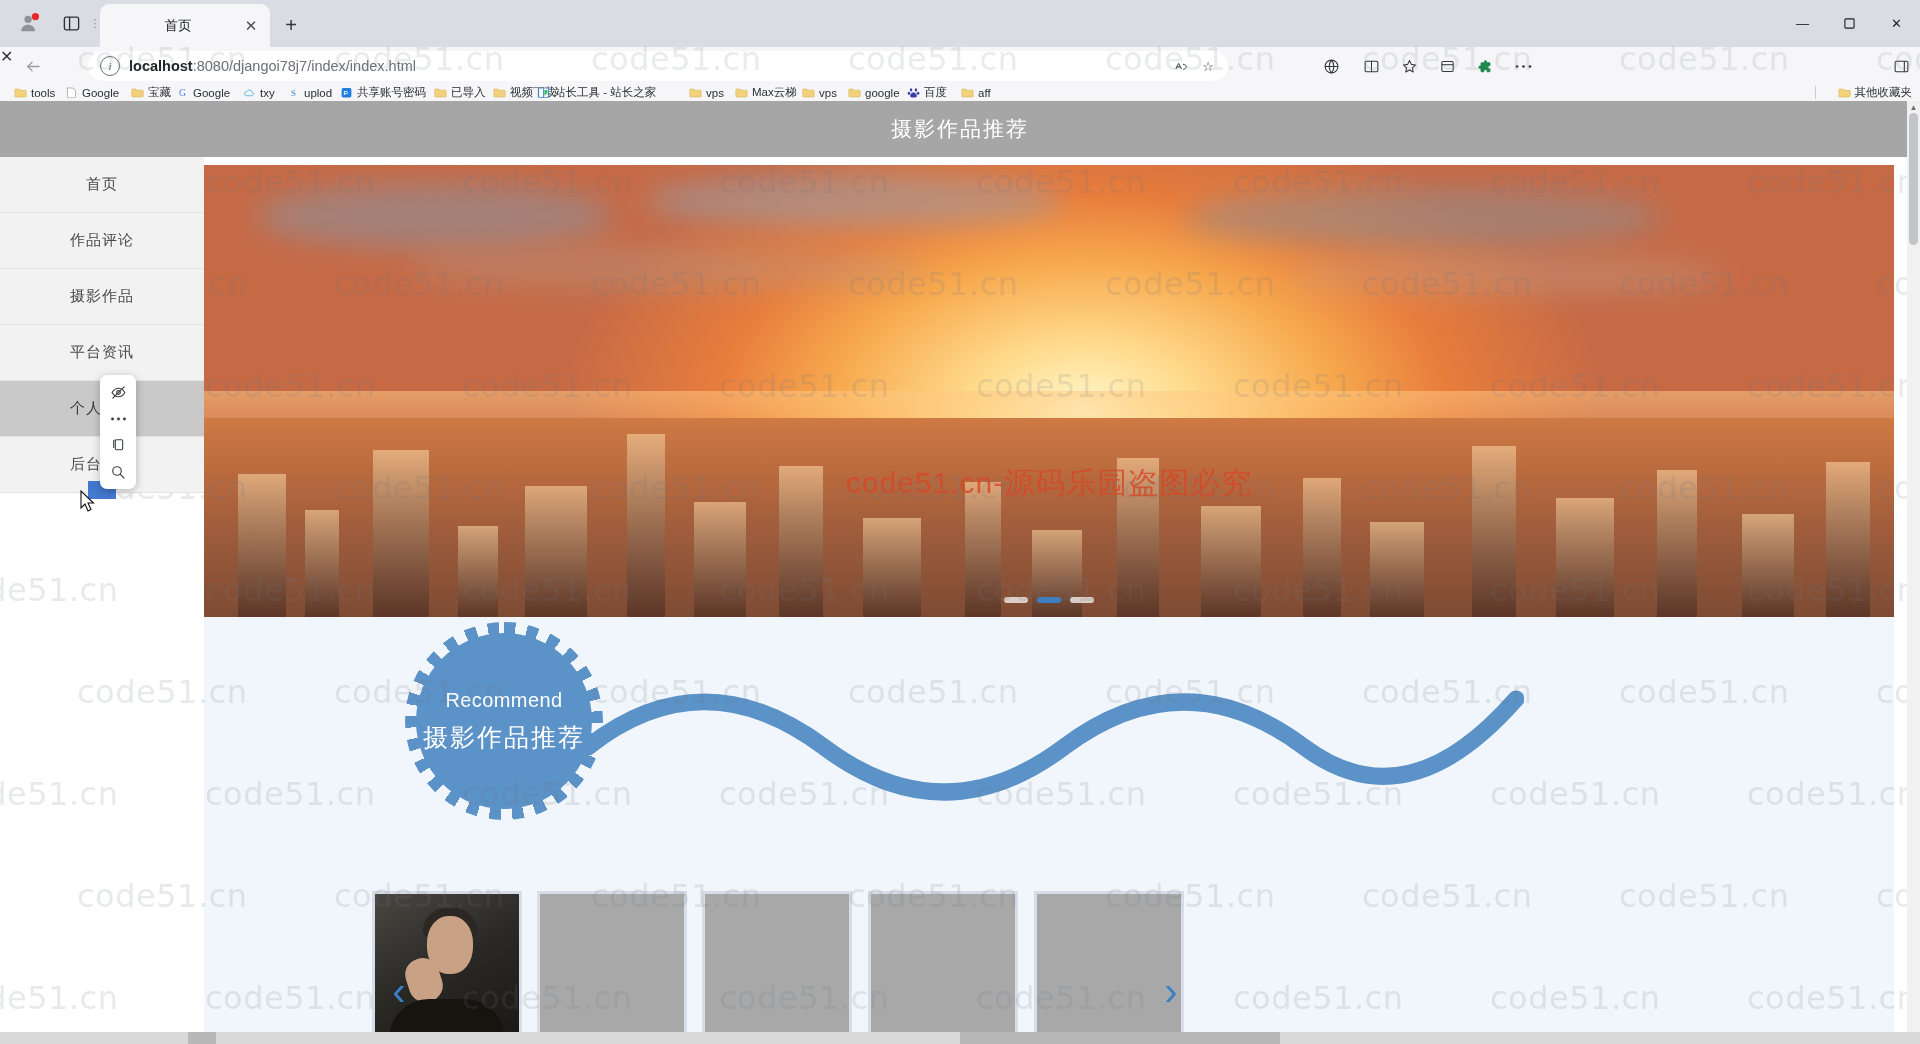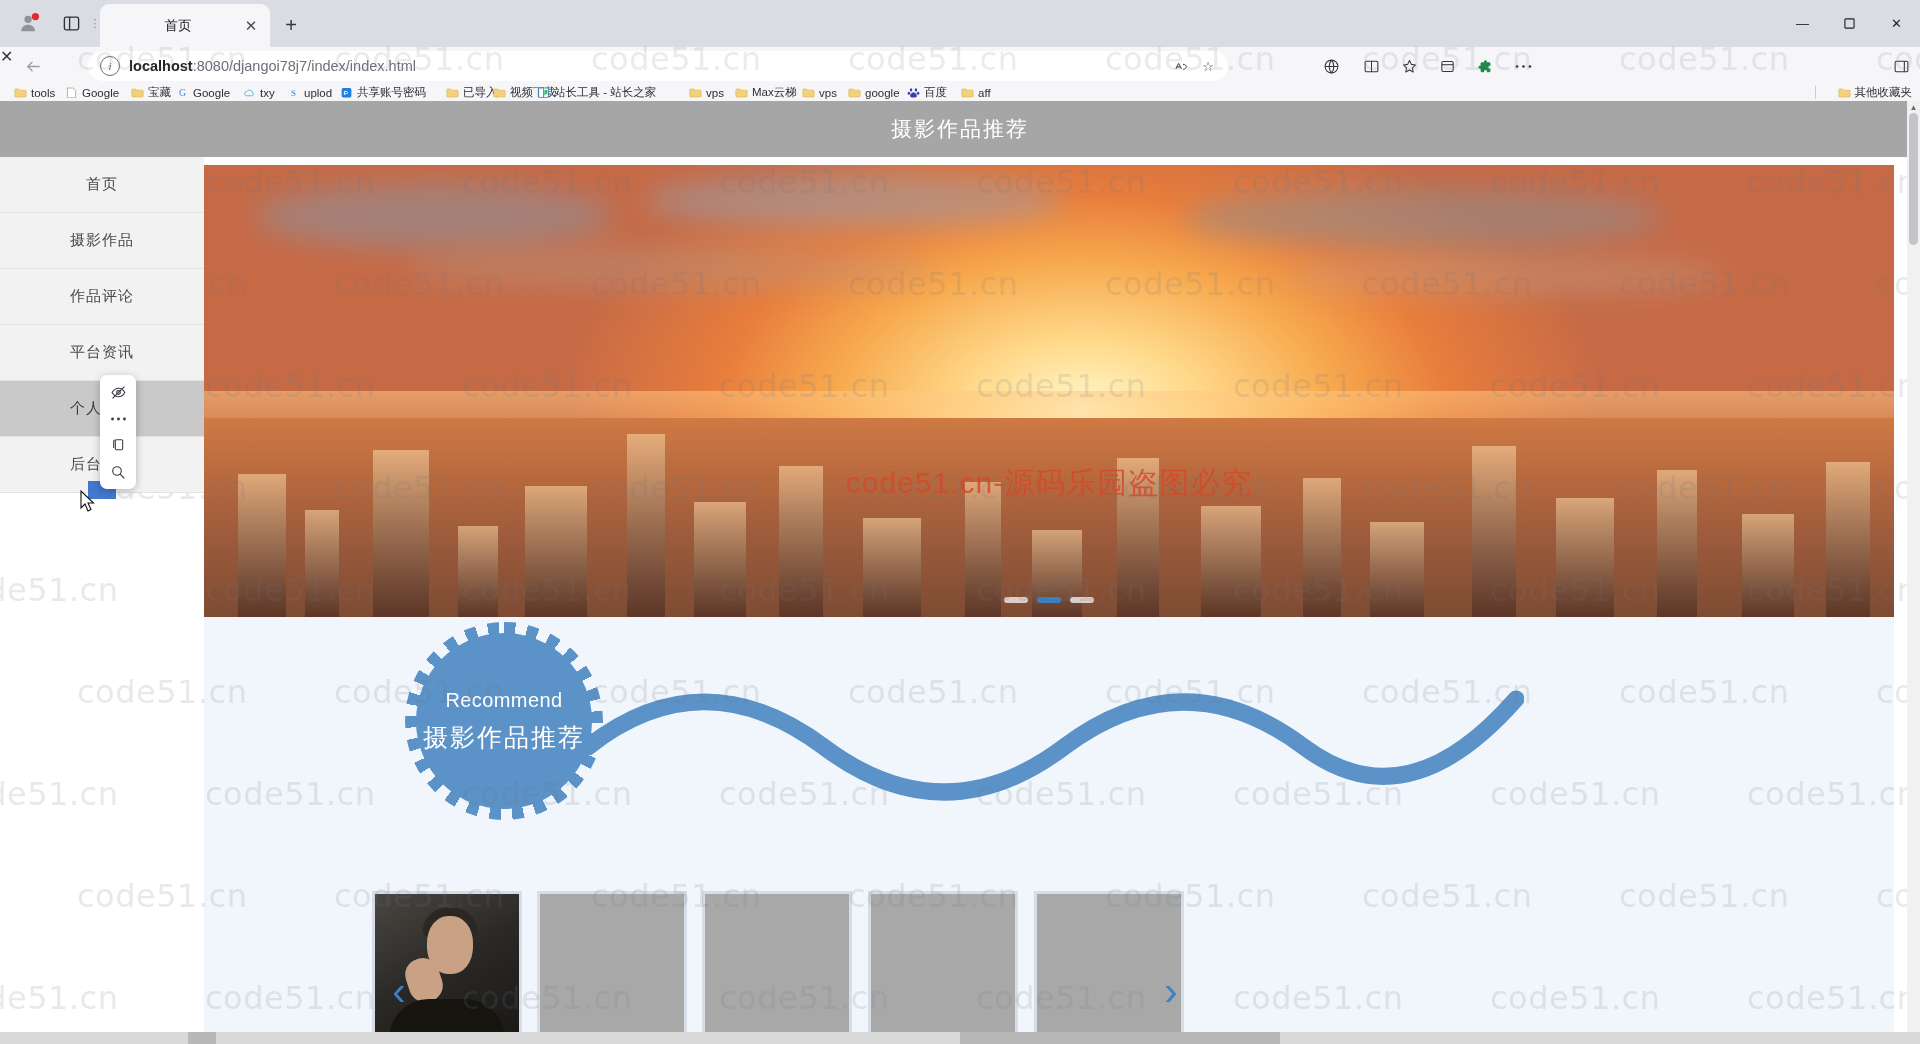--- a/index.html
+++ b/index.html
@@ -281,24 +281,24 @@
       <div class="card" style="left:830px;"></div>
       <div class="card-arrow" style="left:178px;top:90px;">‹</div>
       <div class="card-arrow" style="left:950px;top:90px;">›</div>
     </div>
 
     <div class="sidebar" id="sidebar">
         <div class="side-item">
           <span>首页</span>
         </div>
         <div class="side-item">
+          <span>作品评论</span>
+        </div>
+        <div class="side-item">
           <span>摄影作品</span>
-        </div>
-        <div class="side-item">
-          <span>作品评论</span>
         </div>
         <div class="side-item">
           <span>平台资讯</span>
         </div>
         <div class="side-item active">
           <span>个人中心</span>
         </div>
         <div class="side-item">
           <span>后台管理</span>
         </div>
@@ -502,21 +502,21 @@
           </svg>
           <span>uplod</span>
         </div>
         <div class="bm" style="left: 340px;">
           <svg class="bm-ico" viewBox="0 0 16 13">
             <rect x="2" y="1" width="12" height="11.5" rx="2" fill="#1f7fe0"></rect>
             <path d="M5.4 9.6V5.2h2.4a1.4 1.4 0 0 1 0 2.8H5.6" fill="none" stroke="#fff" stroke-width="1.1"></path>
           </svg>
           <span>共享账号密码</span>
         </div>
-        <div class="bm" style="left: 446px;">
+        <div class="bm" style="left: 434px;">
           <svg class="bm-ico" viewBox="0 0 16 13">
             <path d="M1 3.2a1 1 0 0 1 1-1h4l1.3 1.5H14a1 1 0 0 1 1 1V11a1 1 0 0 1-1 1H2a1 1 0 0 1-1-1z" fill="#f3d07a" stroke="#d8b45a" stroke-width=".7"></path>
           </svg>
           <span>已导入</span>
         </div>
         <div class="bm" style="left: 493px;">
           <svg class="bm-ico" viewBox="0 0 16 13">
             <path d="M1 3.2a1 1 0 0 1 1-1h4l1.3 1.5H14a1 1 0 0 1 1 1V11a1 1 0 0 1-1 1H2a1 1 0 0 1-1-1z" fill="#f3d07a" stroke="#d8b45a" stroke-width=".7"></path>
           </svg>
           <span>视频下载</span>

